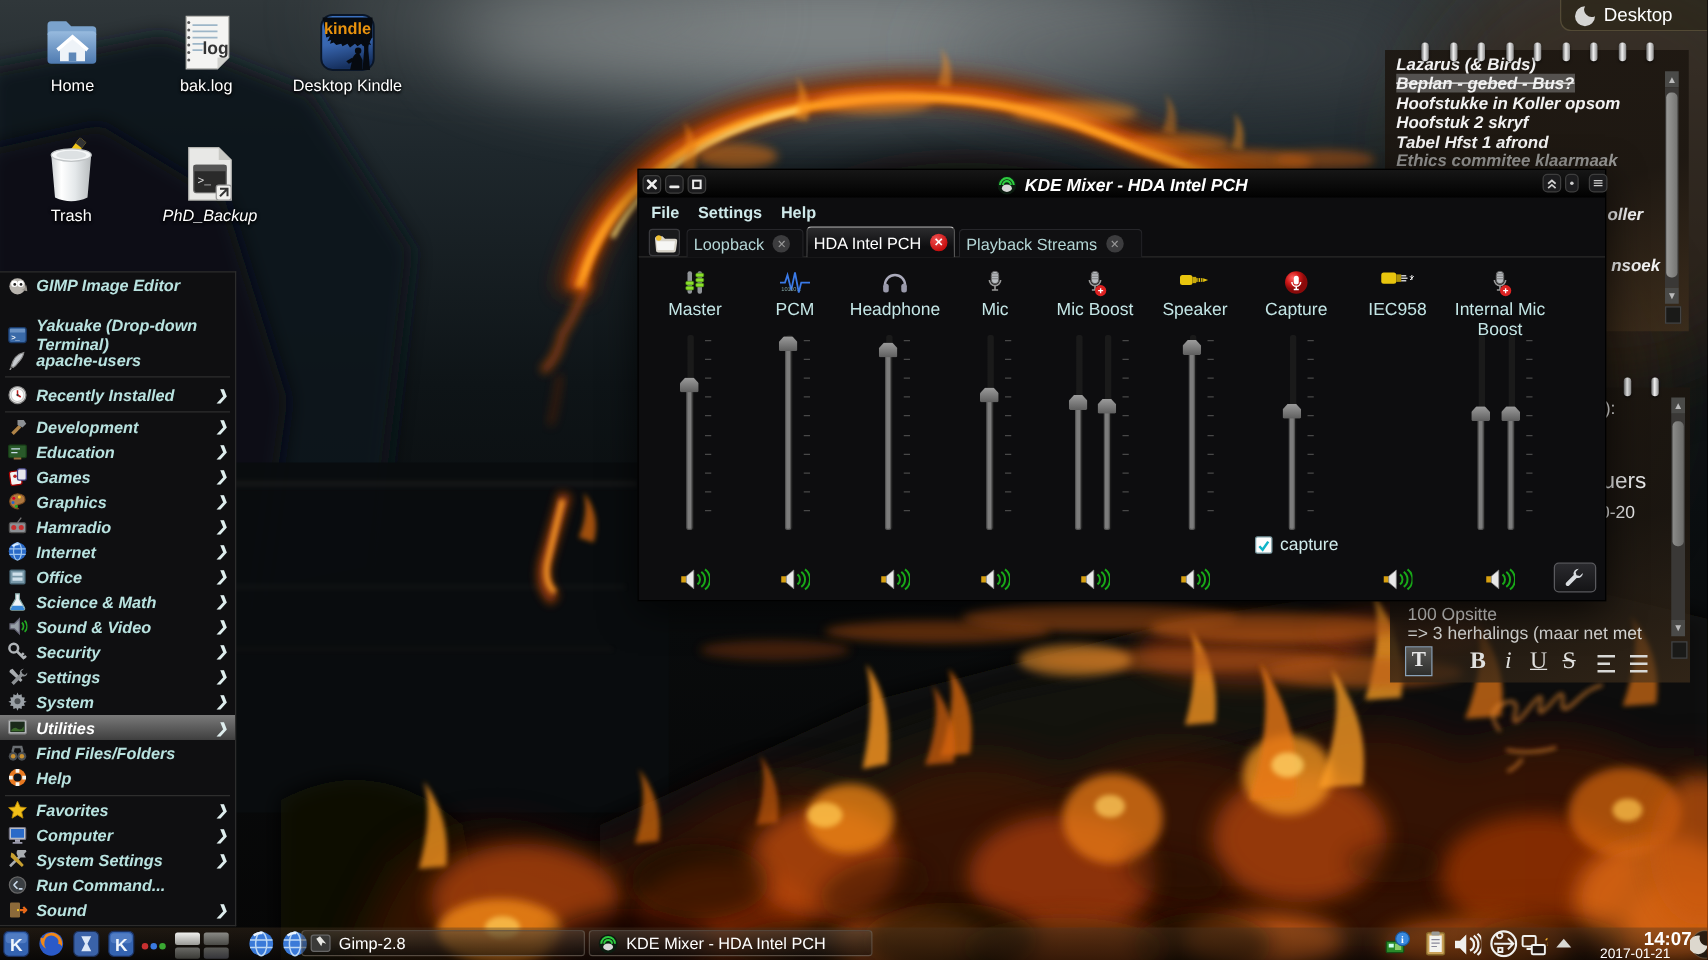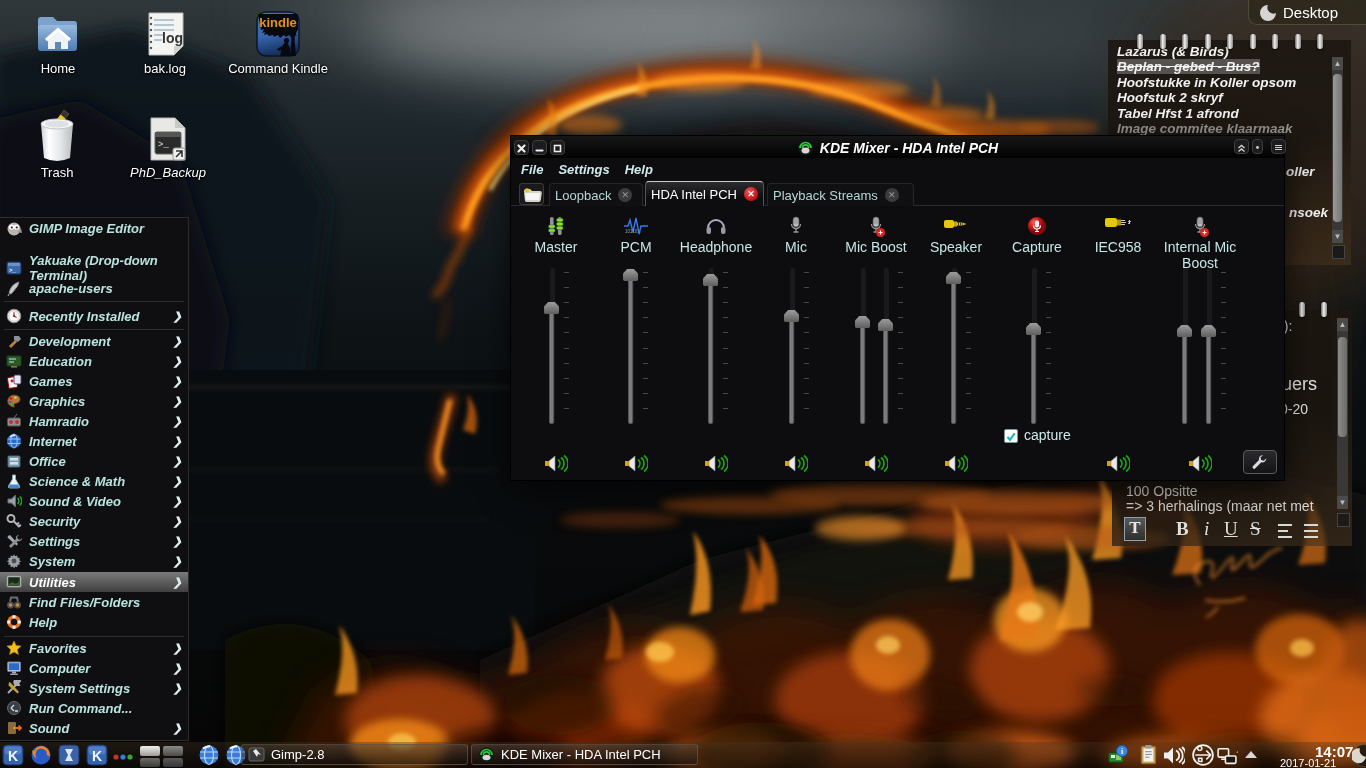--- a/index.html
+++ b/index.html
@@ -12,21 +12,21 @@
   
   .note { position:absolute; background:linear-gradient(160deg, rgba(28,22,16,0.88) 55%, rgba(72,52,30,0.6)); }
   .rings { position:absolute; top:-6px; left:29px; width:186px; display:flex; justify-content:space-between; }
   .ring { width:6px; height:15px; border-radius:3px; background:linear-gradient(90deg,#666,#f0f0f0 45%,#888); box-shadow:0 1px 2px rgba(0,0,0,0.6); }
   .notetext { font-weight:bold; font-style:italic; color:#f2f2f2; font-size:13.5px; line-height:15.4px; padding:0 0 0 9px; }
   
   #win { position:absolute; left:510px; top:135px; width:775px; height:346px; background:#0d0d0f; border:1px solid #000; box-shadow:0 8px 30px rgba(0,0,0,0.7); }
   #titlebar { height:22px; background:linear-gradient(#161616,#010101); display:flex; align-items:center; position:relative; }
   .tbtn { width:15px; height:15px; border:1px solid #3e3e3e; border-radius:4px; background:#1c1c1e; margin-left:3px; }
   #title { position:absolute; left:0; right:0; text-align:center; color:#fff; font-weight:bold; font-style:italic; font-size:14px; }
-  #menubar { height:22px; display:flex; align-items:center; color:#cfe9ea; font-weight:bold; font-style:italic; font-size:13px; background:#0d0d0f; }
+  #menubar { height:22px; display:flex; align-items:center; color:#cfe9ea; font-weight:bold; font-size:13px; background:#0d0d0f; }
   #menubar span { margin-left:15px; } #menubar span:first-child { margin-left:10px; }
   #tabbar { height:26px; position:relative; border-bottom:1px solid #2a2a2a; background:#0d0d0f; }
   .tab { position:absolute; top:3px; height:23px; color:#b4d6d6; font-size:13px; padding:0 6px 0 5px; background:#101012; border:1px solid #26262a; border-bottom:none; border-radius:4px 4px 0 0; display:flex; align-items:center; white-space:nowrap; }
   .tab.active { top:1px; height:25px; background:linear-gradient(#2c2c2e,#0e0e10 65%); color:#fff; border-top:1px solid #c8c8c8; border-left:1px solid #555; border-right:1px solid #555; }
   .tclose { display:inline-block; flex:none; width:14px; height:14px; border-radius:8px; background:#3c3c3e; color:#999; font-size:9px; line-height:14px; text-align:center; margin-left:7px; }
   .tclose.red { background:radial-gradient(circle at 35% 30%, #f05050, #c81010 70%); color:#fff; font-weight:bold; }
   
   .chlbl { position:absolute; color:#c4e6e6; font-size:14px; text-align:center; width:110px; }
   .slider { position:absolute; width:5px; background:linear-gradient(#1a1a1a 0%, #1a1a1a 100%); border-radius:2px; }
   .strack-lite { position:absolute; width:5px; background:#7c7c7c; border-radius:2px; border:1px solid #555;}
@@ -222,21 +222,21 @@
           <stop offset="1" stop-color="#16305e"></stop>
         </linearGradient>
       <path d="M4,4 h40 v16 l-3,3 2,3 -4,-1 -1,3 -3,-3 -3,2 -2,-2 -4,3 -2,-3 -4,2 -1,-2 -4,1 -2,-2 -3,1 1,-3 -3,1 2,-4 -3,1 Z" fill="#060a10"></path>
       <text x="24" y="17" font-size="13" font-weight="bold" fill="#e8920e" text-anchor="middle" font-family="Liberation Sans">kindle</text>
       <path d="M36,20 q2,8 1,14 l-1,12 h6 l-1,-12 q-1,-6 1,-14 Z" fill="#060a10"></path>
       <path d="M33,20 l4,6 M42,21 l-3,6" stroke="#060a10" stroke-width="2"></path>
       <path d="M33,32 q-4,1 -5,5 l-2,9 h10 l0,-8 Z" fill="#060a10"></path>
       <circle cx="32.5" cy="30.5" r="2.6" fill="#060a10"></circle>
       <path d="M28,36 l-5,3 2,2 4,-2 Z" fill="#060a10"></path>
       </svg>
-    <div class="lbl">Command Kindle</div>
+    <div class="lbl">Desktop Kindle</div>
   </div>
   <div class="dicon" style="left:13px;top:110px;width:88px">
     <svg width="48" height="52" viewBox="0 0 48 52" style="display:block;margin:0 auto">
       <path d="M31,0 l5,4 -14,18 -6,3 1,-7 Z" fill="#f0c419"></path>
         <path d="M31,0 l5,4 -3.5,4.5 -5,-4 Z" fill="#333"></path>
         <path d="M22,18 l3,2 -2.5,3 -2,-1 Z" fill="#e8b8a0"></path>
       <path d="M8,14 q16,8 32,0 l-3,34 q-13,6 -26,0 Z" fill="url(#trg)"></path>
       <linearGradient id="trg" x1="0" y1="0" x2="1" y2="0">
           <stop offset="0" stop-color="#cdd1d4"></stop>
           <stop offset="0.25" stop-color="#ffffff"></stop>
@@ -279,21 +279,21 @@
         <div class="ring"></div>
         <div class="ring"></div>
         <div class="ring"></div>
       </div>
     <div class="notetext" style="padding-top:4px">
       Lazarus (&amp; Birds)<br>
       <span style="background:rgba(130,130,130,0.55);text-decoration:line-through">Beplan - gebed - Bus?</span><br>
       Hoofstukke in Koller opsom<br>
       Hoofstuk 2 skryf<br>
       Tabel Hfst 1 afrond<br>
-      <span style="color:#9a9a98">Image commitee klaarmaak</span>
+      <span style="color:#9a9a98">Ethics commitee klaarmaak</span>
     </div>
     <span class="notetext abs" style="left:178px;top:124px;padding:0">oller</span>
     <span class="notetext abs" style="left:181px;top:165px;padding:0">nsoek</span>
     <div class="abs" style="left:224px;top:17px;width:12px;height:224px">
       <div style="width:11px;height:13px;background:#4a4a48;text-align:center;font-size:8px;color:#bbb;line-height:13px">▲</div>
       <div style="width:11px;height:160px;background:#3a3836;position:relative">
           <div style="position:absolute;left:1px;top:4px;width:9px;height:148px;background:linear-gradient(90deg,#9a9a98,#757573);border-radius:4px"></div>
         </div>
       <div style="width:11px;height:13px;background:#4a4a48;text-align:center;font-size:8px;color:#bbb;line-height:13px">▼</div>
       <div style="width:13px;height:14px;background:#1a1a18;margin-top:2px;border:1px solid #444"></div>

